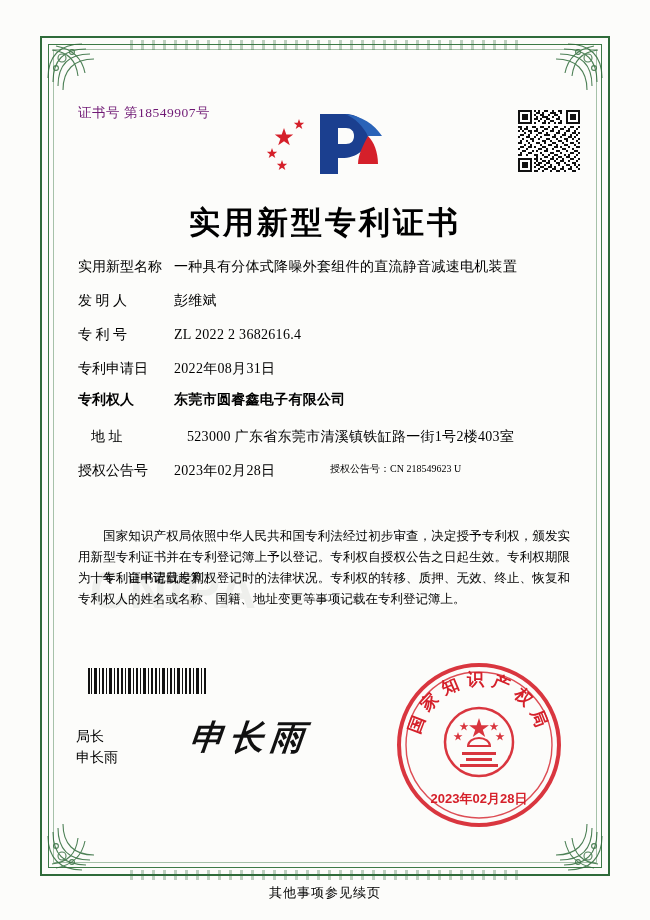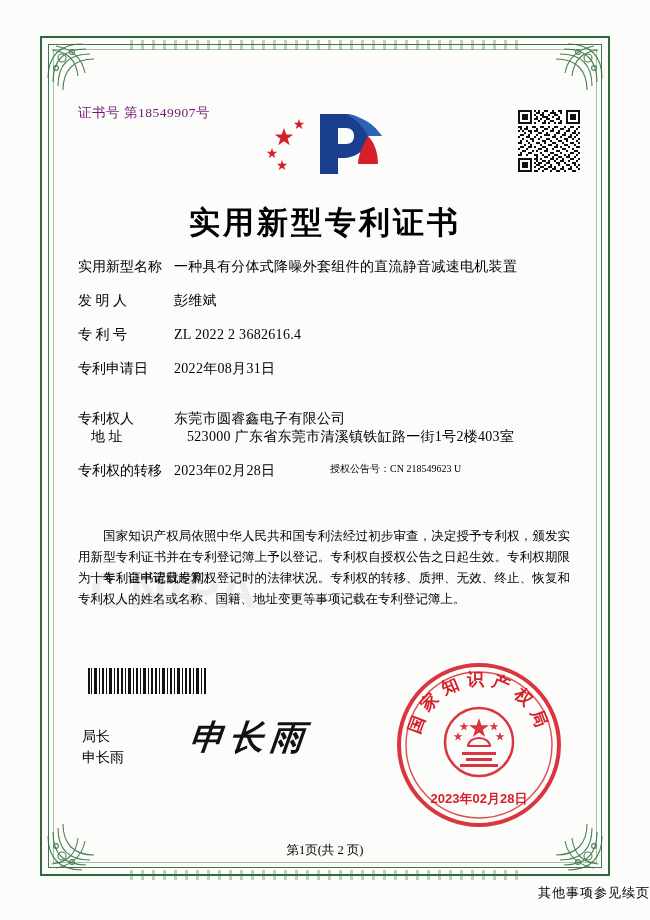--- a/index.html
+++ b/index.html
@@ -137,21 +137,21 @@
     display: inline-flex;
     width: 96px;
     justify-content: space-between;
   }
   .field .val { letter-spacing: .3px; }
 
   #f-name  { top: 198px; }
   #f-inv   { top: 232px; }
   #f-pat   { top: 266px; }
   #f-app   { top: 300px; }
-  #f-own   { top: 350px; }
+  #f-own   { top: 331px; font-weight: bold; }
   #f-addr  { top: 368px; margin-left: 13px; }
   #f-grant { top: 402px; }
   #f-grantno {
     position: absolute;
     left: 260px; top: 402px;
     font-size: 10px;
   }
 
   #para1, #para2 {
     position: absolute;
@@ -169,21 +169,21 @@
   
   #barcode {
     position: absolute;
     left: 18px; top: 608px;
     width: 120px; height: 26px;
   }
 
   
   #sig-label {
     position: absolute;
-    left: 12px; top: 666px;
+    left: 6px; top: 666px;
     font-size: 14px;
     line-height: 21px;
     color: #000;
   }
   #sig-hand {
     position: absolute;
     left: 120px; top: 655px;
     font-size: 34px;
     font-family: "Liberation Serif","DejaVu Serif",serif;
     font-weight: bold;
@@ -206,21 +206,21 @@
     top: 782px;
     text-align: center;
     font-size: 12.5px;
     color: #000;
   }
 
   #footer-note {
     position: absolute;
     left: 0; right: 0;
     top: 884px;
-    text-align: right;
+    text-align: center;
     font-size: 13px;
     color: #000;
     letter-spacing: 1px;
   }
 </style>
 </head>
 <body>
 
 <div id="page">
 
@@ -559,21 +559,21 @@
 
     <div class="field" id="f-own">
       <span class="lbl">专利权人</span><span class="val">东莞市圆睿鑫电子有限公司</span>
     </div>
 
     <div class="field" id="f-addr">
       <span class="lbl spread">地 址</span><span class="val">523000 广东省东莞市清溪镇铁缸路一街1号2楼403室</span>
     </div>
 
     <div class="field" id="f-grant">
-      <span class="lbl">专利权的转移</span><span class="val">2023年02月28日</span>
+      <span class="lbl">授权公告号</span><span class="val">2023年02月28日</span>
     </div>
 
     <div id="f-grantno">
       <span>授权公告号：</span><span>CN 218549623 U</span>
     </div>
 
     <div id="para1">国家知识产权局依照中华人民共和国专利法经过初步审查，决定授予专利权，颁发实用新型专利证书并在专利登记簿上予以登记。专利权自授权公告之日起生效。专利权期限为十年，自申请日起算。</div>
     <div id="para2">专利证书记载专利权登记时的法律状况。专利权的转移、质押、无效、终止、恢复和专利权人的姓名或名称、国籍、地址变更等事项记载在专利登记簿上。</div>
 
     <div id="barcode">
@@ -643,17 +643,16 @@
         </g>
 
         <text font-family="'Liberation Serif','DejaVu Serif',serif" font-size="17" font-weight="bold" fill="#d5202a" letter-spacing="7">
           <textPath href="#sealArc" startOffset="50%" text-anchor="middle">国家知识产权局</textPath>
         </text>
 
         <text x="85" y="143" text-anchor="middle" font-family="'Liberation Sans','DejaVu Sans',sans-serif" font-size="13" font-weight="bold" fill="#d5202a">2023年02月28日</text>
       </svg>
     </div>
 
-    <div id="page-no">第1页(共 2 页)</div>
   </div>
 
   <div id="footer-note">其他事项参见续页</div>
 </div>
 
 </body></html>

